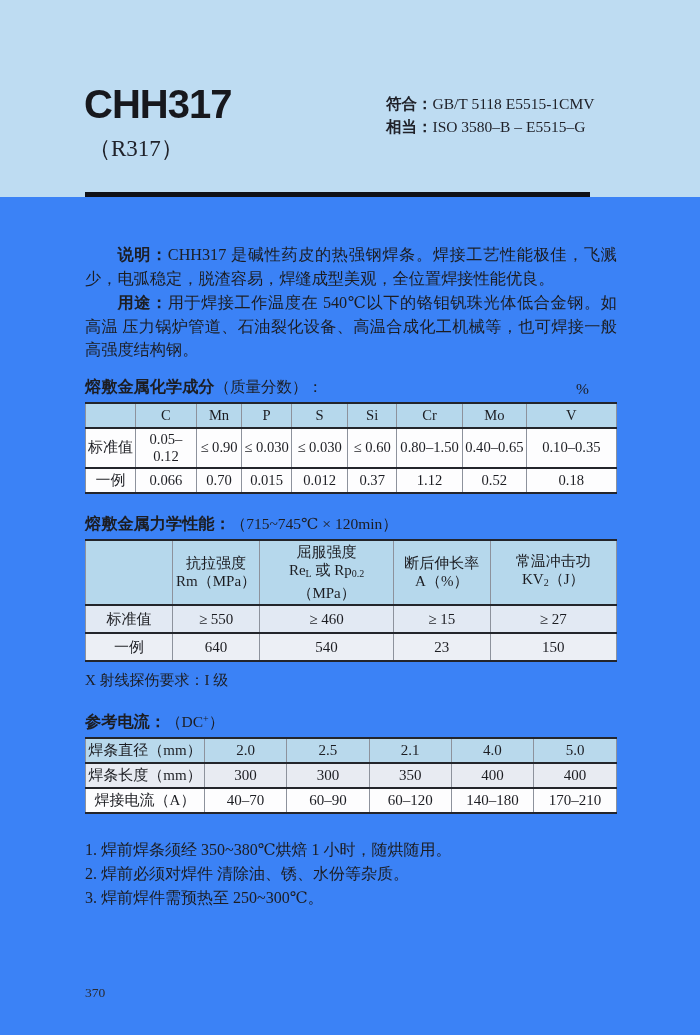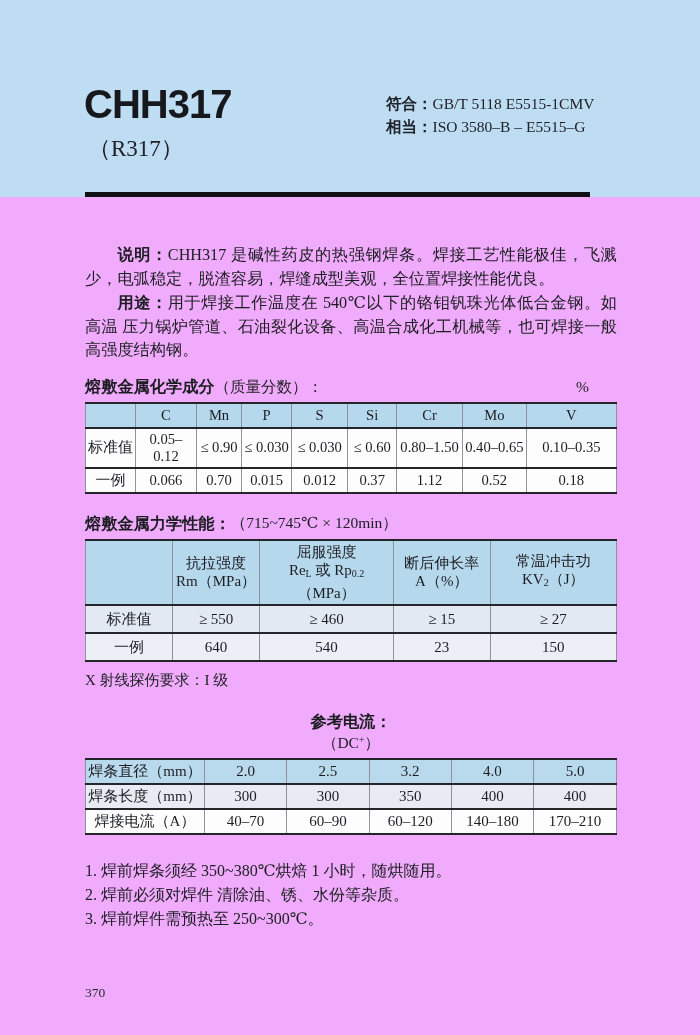--- a/index.html
+++ b/index.html
@@ -1,19 +1,19 @@
 <!DOCTYPE html>
 <html><head>
 <meta charset="utf-8">
 <style>
   * { margin:0; padding:0; box-sizing:border-box; }
   html,body { background:#e9edf2; }
   .page {
     position:relative; width:700px; height:1035px; margin:0 auto;
-    background:#f0abfc; overflow:hidden;
+    background:#3b82f6; overflow:hidden;
     font-family:"Liberation Serif","DejaVu Serif",serif;
     color:#1c1d22;
   }
   
   .header { position:absolute; left:0; top:0; width:700px; height:197px; background:#bedcf2; }
   .brand {
     position:absolute; left:84px; top:84px;
     font-family:"Liberation Sans","DejaVu Sans",sans-serif;
     font-weight:bold; font-size:40px; letter-spacing:-1px; color:#17181d; line-height:1;
   }
@@ -24,21 +24,21 @@
     font-family:"Liberation Sans","DejaVu Sans",sans-serif; font-weight:bold; 
   }
   .standards .indent { padding-left:63px; }
   .header-bar { position:absolute; left:85px; top:192px; width:505px; height:5px; background:#101116; }
 
   
   .content { position:absolute; left:85px; top:243px; width:532px; }
   p.desc { font-size:16.2px; line-height:23.5px; text-align:justify; text-indent:2em; }
   .blab { font-family:"Liberation Sans","DejaVu Sans",sans-serif; font-weight:bold; }
 
-  .sect-title { display:flex; justify-content:space-between; align-items:center; margin-top:13px; font-size:15.8px; }
+  .sect-title { display:flex; justify-content:space-between; align-items:flex-end; margin-top:13px; font-size:15.8px; }
   .sect-title .t-label { font-family:"Liberation Sans","DejaVu Sans",sans-serif; font-weight:bold; font-size:16.2px; }
   .sect-title .t-note { font-size:15.5px; }
   sub { font-size:10px; vertical-align:-2px; }
   sup { font-size:10px; vertical-align:5px; }
 
   table { width:100%; border-collapse:collapse; table-layout:fixed; text-align:center; margin-top:4px; }
   td {
     border-left:1px solid #8d929c; border-right:1px solid #8d929c;
     border-top:2px solid #23252b; border-bottom:2px solid #23252b;
     font-size:14.6px; padding:2px 1px; height:25px; background:#fdfdfe;
@@ -192,40 +192,40 @@
         <td>640</td>
         <td>540</td>
         <td>23</td>
         <td>150</td>
       </tr>
     </tbody>
       </table>
 
     <div class="xray">X 射线探伤要求：I 级</div>
 
-    <div class="sect-title" style="justify-content:flex-start; margin-top:21px;flex-direction:column;">
+    <div class="sect-title" style="justify-content:flex-start; margin-top:21px;">
       <span class="t-label">参考电流：</span>
       <span class="t-note"><span>（DC</span><sup>+</sup><span>）</span></span>
     </div>
 
     <table class="cur">
       <colgroup>
         <col style="width:22.4%">
           <col style="width:15.5%">
           <col style="width:15.5%">
           <col style="width:15.5%">
           <col style="width:15.5%">
           <col style="width:15.6%">
       </colgroup>
       <tbody>
           <tr class="r1">
         <td class="rowlab">焊条直径（mm）</td>
         <td>2.0</td>
         <td>2.5</td>
-        <td>3.2</td>
+        <td>2.1</td>
         <td>4.0</td>
         <td>5.0</td>
       </tr>
       <tr class="r2">
         <td class="rowlab">焊条长度（mm）</td>
         <td>300</td>
         <td>300</td>
         <td>350</td>
         <td>400</td>
         <td>400</td>

